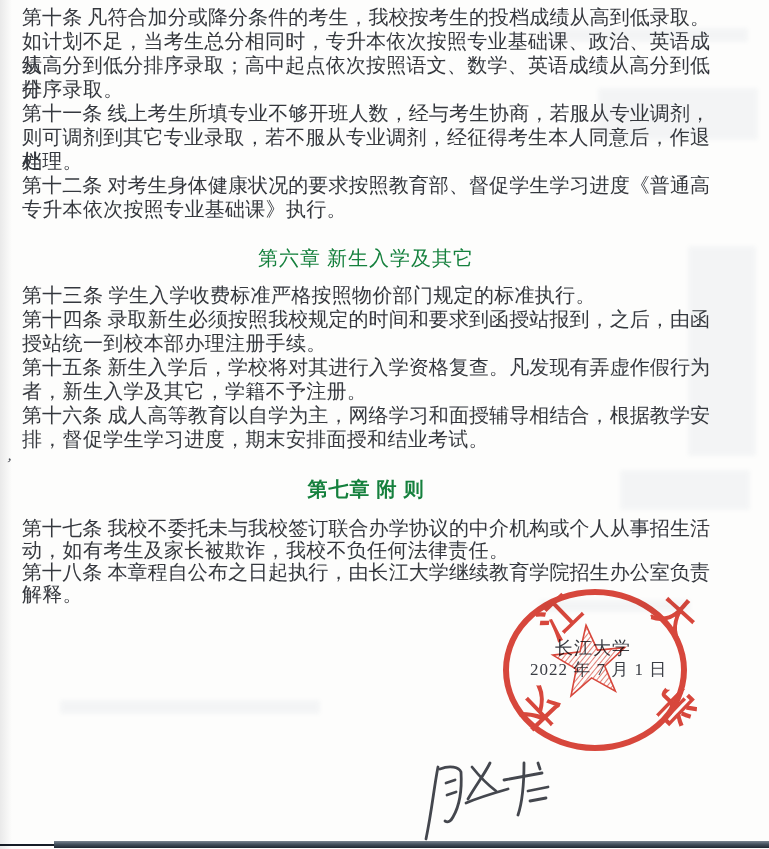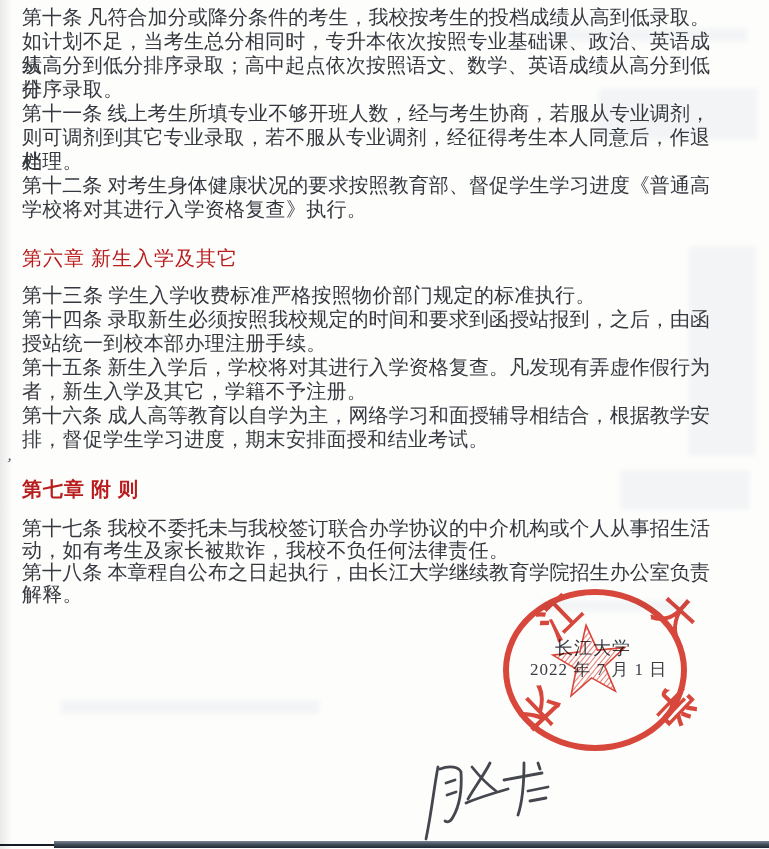--- a/index.html
+++ b/index.html
@@ -9,22 +9,22 @@
     overflow:hidden;margin:0;
   }
   .edge-shade{position:absolute;left:0;top:0;width:12px;height:849px;
     background:linear-gradient(to right,rgba(60,60,70,0.10),rgba(60,60,70,0));}
   
   .doc{position:absolute;left:22px;top:0;width:688px;padding-top:5px;color:#35383e;}
   .line{height:24px;line-height:24px;font-size:20px;white-space:nowrap;letter-spacing:0.3px;}
   .line.just{white-space:normal;text-align:justify;text-align-last:justify;letter-spacing:0;}
   .para{margin:0;}
   .para.tight .line{height:22px;line-height:22px;}
-  .chapter-heading{height:24px;line-height:24px;font-size:20px;text-align:left;
-    letter-spacing:1px;margin-top:25px;margin-bottom:13px;color:#b91c1c;}
+  .chapter-heading{height:24px;line-height:24px;font-size:20px;text-align:center;
+    letter-spacing:1px;margin-top:25px;margin-bottom:13px;color:#15803d;}
   .chapter-heading.second{margin-top:26px;margin-bottom:16px;font-weight:bold;}
   
   .sign-org{position:absolute;left:555px;top:636px;font-size:18px;letter-spacing:1px;color:#3a3d44;z-index:1;}
   .sign-date{position:absolute;left:530px;top:658px;font-size:17px;letter-spacing:1px;color:#3a3d44;z-index:1;}
   
   .seal{position:absolute;left:503px;top:589px;width:184px;height:162px;z-index:3;
     mix-blend-mode:multiply;opacity:0.92;}
   .seal-ring{position:absolute;left:0;top:0;width:172px;height:150px;
     border:6px solid #d6372b;border-radius:50%;}
   .seal-char{position:absolute;font-size:40px;font-weight:bold;color:#d6372b;
@@ -64,21 +64,21 @@
         <div class="line just">从高分到低分排序录取；高中起点依次按照语文、数学、英语成绩从高分到低分</div>
         <div class="line">排序录取。</div>
       </div>
       <div class="para">
         <div class="line just">第十一条 线上考生所填专业不够开班人数，经与考生协商，若服从专业调剂，</div>
         <div class="line just">则可调剂到其它专业录取，若不服从专业调剂，经征得考生本人同意后，作退档</div>
         <div class="line">处理。</div>
       </div>
       <div class="para">
         <div class="line just">第十二条 对考生身体健康状况的要求按照教育部、督促学生学习进度《普通高</div>
-        <div class="line">学校将对其进行入学资格复查》执行。</div>
+        <div class="line">专升本依次按照专业基础课》执行。</div>
       </div>
       <div class="chapter-heading">第六章 新生入学及其它</div>
       <div class="para">
         <div class="line">第十三条 学生入学收费标准严格按照物价部门规定的标准执行。</div>
       </div>
       <div class="para">
         <div class="line just">第十四条 录取新生必须按照我校规定的时间和要求到函授站报到，之后，由函</div>
         <div class="line">授站统一到校本部办理注册手续。</div>
       </div>
       <div class="para">

